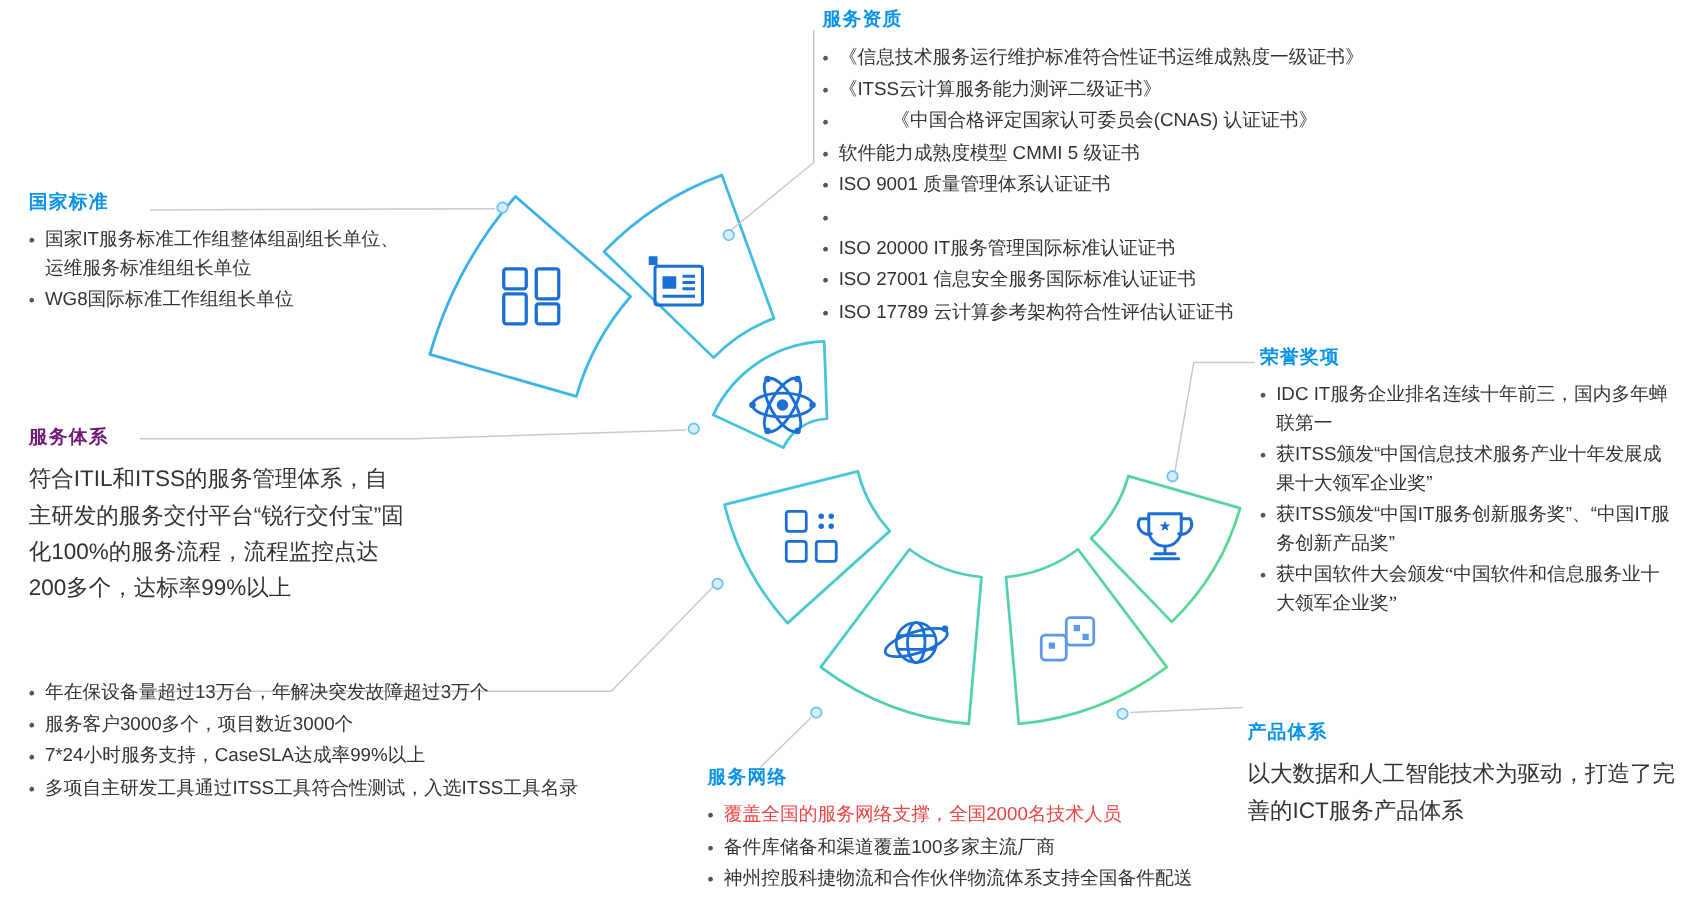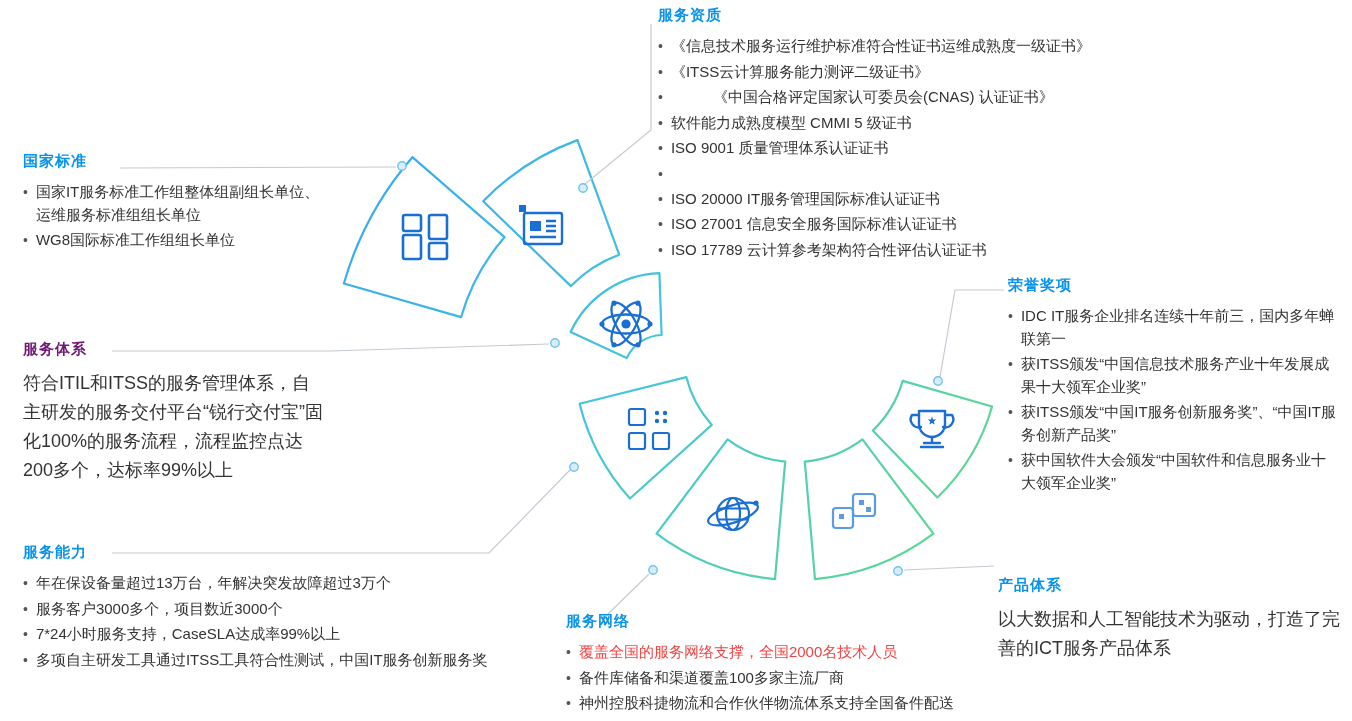--- a/index.html
+++ b/index.html
@@ -183,43 +183,42 @@
     <li>
         <span class="b">•</span>
         <span style="color: rgb(51, 51, 51);">获ITSS颁发“中国信息技术服务产业十年发展成果十大领军企业奖”</span>
       </li>
     <li>
         <span class="b">•</span>
         <span style="color: rgb(51, 51, 51);">获ITSS颁发“中国IT服务创新服务奖”、“中国IT服务创新产品奖”</span>
       </li>
     <li>
         <span class="b">•</span>
-        <span style="color: rgb(51, 51, 51);">获中国软件大会颁发“中国软件和信息服务业十大领军企业奖”</span>
+        <span style="color: rgb(51, 51, 51); font-family: Liberation Serif, serif;">获中国软件大会颁发“中国软件和信息服务业十大领军企业奖”</span>
       </li>
   </ul>
 </section>
 
 <section class="sec" id="sec-cap">
-  <h2 style="color: rgb(11, 147, 234);">服务能力</h2>
   <ul>
     <li>
         <span class="b">•</span>
         <span style="color: rgb(51, 51, 51);">年在保设备量超过13万台，年解决突发故障超过3万个</span>
       </li>
     <li>
         <span class="b">•</span>
         <span style="color: rgb(51, 51, 51);">服务客户3000多个，项目数近3000个</span>
       </li>
     <li>
         <span class="b">•</span>
         <span style="color: rgb(51, 51, 51);">7*24小时服务支持，CaseSLA达成率99%以上</span>
       </li>
     <li>
         <span class="b">•</span>
-        <span style="color: rgb(51, 51, 51);">多项自主研发工具通过ITSS工具符合性测试，中国IT服务创新服务奖</span>
+        <span style="color: rgb(51, 51, 51);">多项自主研发工具通过ITSS工具符合性测试，入选ITSS工具名录</span>
       </li>
   </ul>
 </section>
 
 <section class="sec" id="sec-net">
   <h2 style="color: rgb(11, 147, 234);">服务网络</h2>
   <ul>
     <li>
         <span class="b">•</span>
         <span style="color: #ef4444;">覆盖全国的服务网络支撑，全国2000名技术人员</span>

